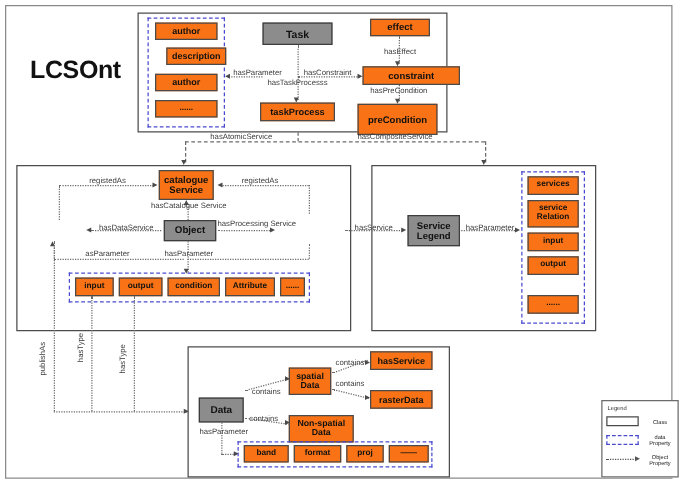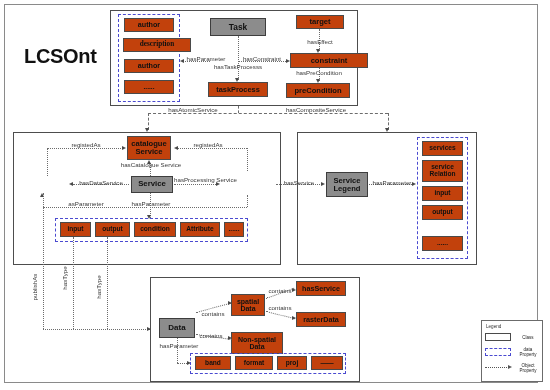--- a/index.html
+++ b/index.html
@@ -26,21 +26,21 @@
 
   
   .dp-box{
     position:absolute;border:1.4px dashed #4a4ad0;box-sizing:border-box;
     background:transparent;
   }
 
   
   .node{
     position:absolute;box-sizing:border-box;
-    border:1.3px solid #4a4a4a;background:#c2410c;
+    border:1.3px solid #4a4a4a;background:#f97316;
     display:flex;align-items:center;justify-content:center;
     text-align:center;font-weight:bold;color:#111;
     line-height:1.03;
   }
   .node.shaded{background:#8c8c8c;color:#111;border:1.4px solid #3d3d3d;}
   .node.small{font-size:7.2px;}
   .node.tiny{font-size:6.6px;}
 
   
   .elabel{
@@ -98,29 +98,29 @@
 
   <div class="outer-frame"></div>
 
   <div id="title">LCSOnt</div>
 
   <div class="group-box" style="left:110px;top:10px;width:248px;height:96px;"></div>
 
   <div class="dp-box" style="left:118px;top:14px;width:62px;height:88px;"></div>
 
   <div class="node small" style="left:124px;top:18px;width:50px;height:14px;">author</div>
-  <div class="node small" style="left:123px;top:38px;width:68px;height:14px;font-family:Liberation Serif, serif;">description</div>
+  <div class="node small" style="left:133px;top:38px;width:48px;height:14px;">description</div>
   <div class="node small" style="left:124px;top:59px;width:50px;height:14px;">author</div>
   <div class="node tiny" style="left:124px;top:80px;width:50px;height:14px;">......</div>
 
   <div class="node" style="left:208px;top:82px;width:60px;height:15px;font-size:7.4px;">taskProcess</div>
   <div class="node shaded" style="left:210px;top:18px;width:56px;height:18px;font-size:8.4px;">Task</div>
-  <div class="node" style="left:296px;top:15px;width:48px;height:14px;font-size:7.6px;">target</div>
+  <div class="node" style="left:296px;top:15px;width:48px;height:14px;font-size:7.6px;">effect</div>
   <div class="node" style="left:290px;top:53px;width:78px;height:15px;font-size:7.6px;">constraint</div>
-  <div class="node" style="left:286px;top:83px;width:64px;height:15px;font-size:7.6px;">preCondition</div>
+  <div class="node" style="left:286px;top:83px;width:64px;height:25px;font-size:7.6px;">preCondition</div>
 
   <div class="h-dot" style="left:183px;top:61px;width:27px;"></div>
   <div class="ar left" style="left:180px;top:58.6px;"></div>
   <div class="elabel" style="left:184px;top:56px;width:44px;">hasParameter</div>
 
   <div class="h-dot" style="left:238px;top:61px;width:50px;"></div>
   <div class="ar right" style="left:286px;top:58.6px;"></div>
   <div class="elabel" style="left:238px;top:56px;width:48px;">hasConstraint</div>
 
   <div class="v-dot" style="left:238px;top:36px;height:44px;"></div>
@@ -144,21 +144,21 @@
 
   <div class="v-dash" style="left:388px;top:113px;height:17px;"></div>
   <div class="ar down" style="left:385.4px;top:128px;"></div>
 
   <div class="elabel" style="left:158px;top:107px;width:70px;">hasAtomicService</div>
   <div class="elabel" style="left:272px;top:107px;width:88px;">hasCompositeService</div>
 
   <div class="group-box" style="left:13px;top:132px;width:268px;height:133px;"></div>
 
   <div class="node" style="left:127px;top:136px;width:44px;height:24px;font-size:7.6px;">catalogue Service</div>
-  <div class="node shaded" style="left:131px;top:176px;width:42px;height:17px;font-size:7.8px;">Service</div>
+  <div class="node shaded" style="left:131px;top:176px;width:42px;height:17px;font-size:7.8px;">Object</div>
 
   <div class="v-dot" style="left:47px;top:148px;height:28px;"></div>
   <div class="h-dot" style="left:47px;top:148px;width:76px;"></div>
   <div class="ar right" style="left:122px;top:145.6px;"></div>
   <div class="elabel" style="left:62px;top:142px;width:48px;">registedAs</div>
 
   <div class="v-dot" style="left:247px;top:148px;height:23px;"></div>
   <div class="h-dot" style="left:178px;top:148px;width:69px;"></div>
   <div class="ar left" style="left:174px;top:145.6px;"></div>
   <div class="elabel" style="left:184px;top:142px;width:48px;">registedAs</div>

